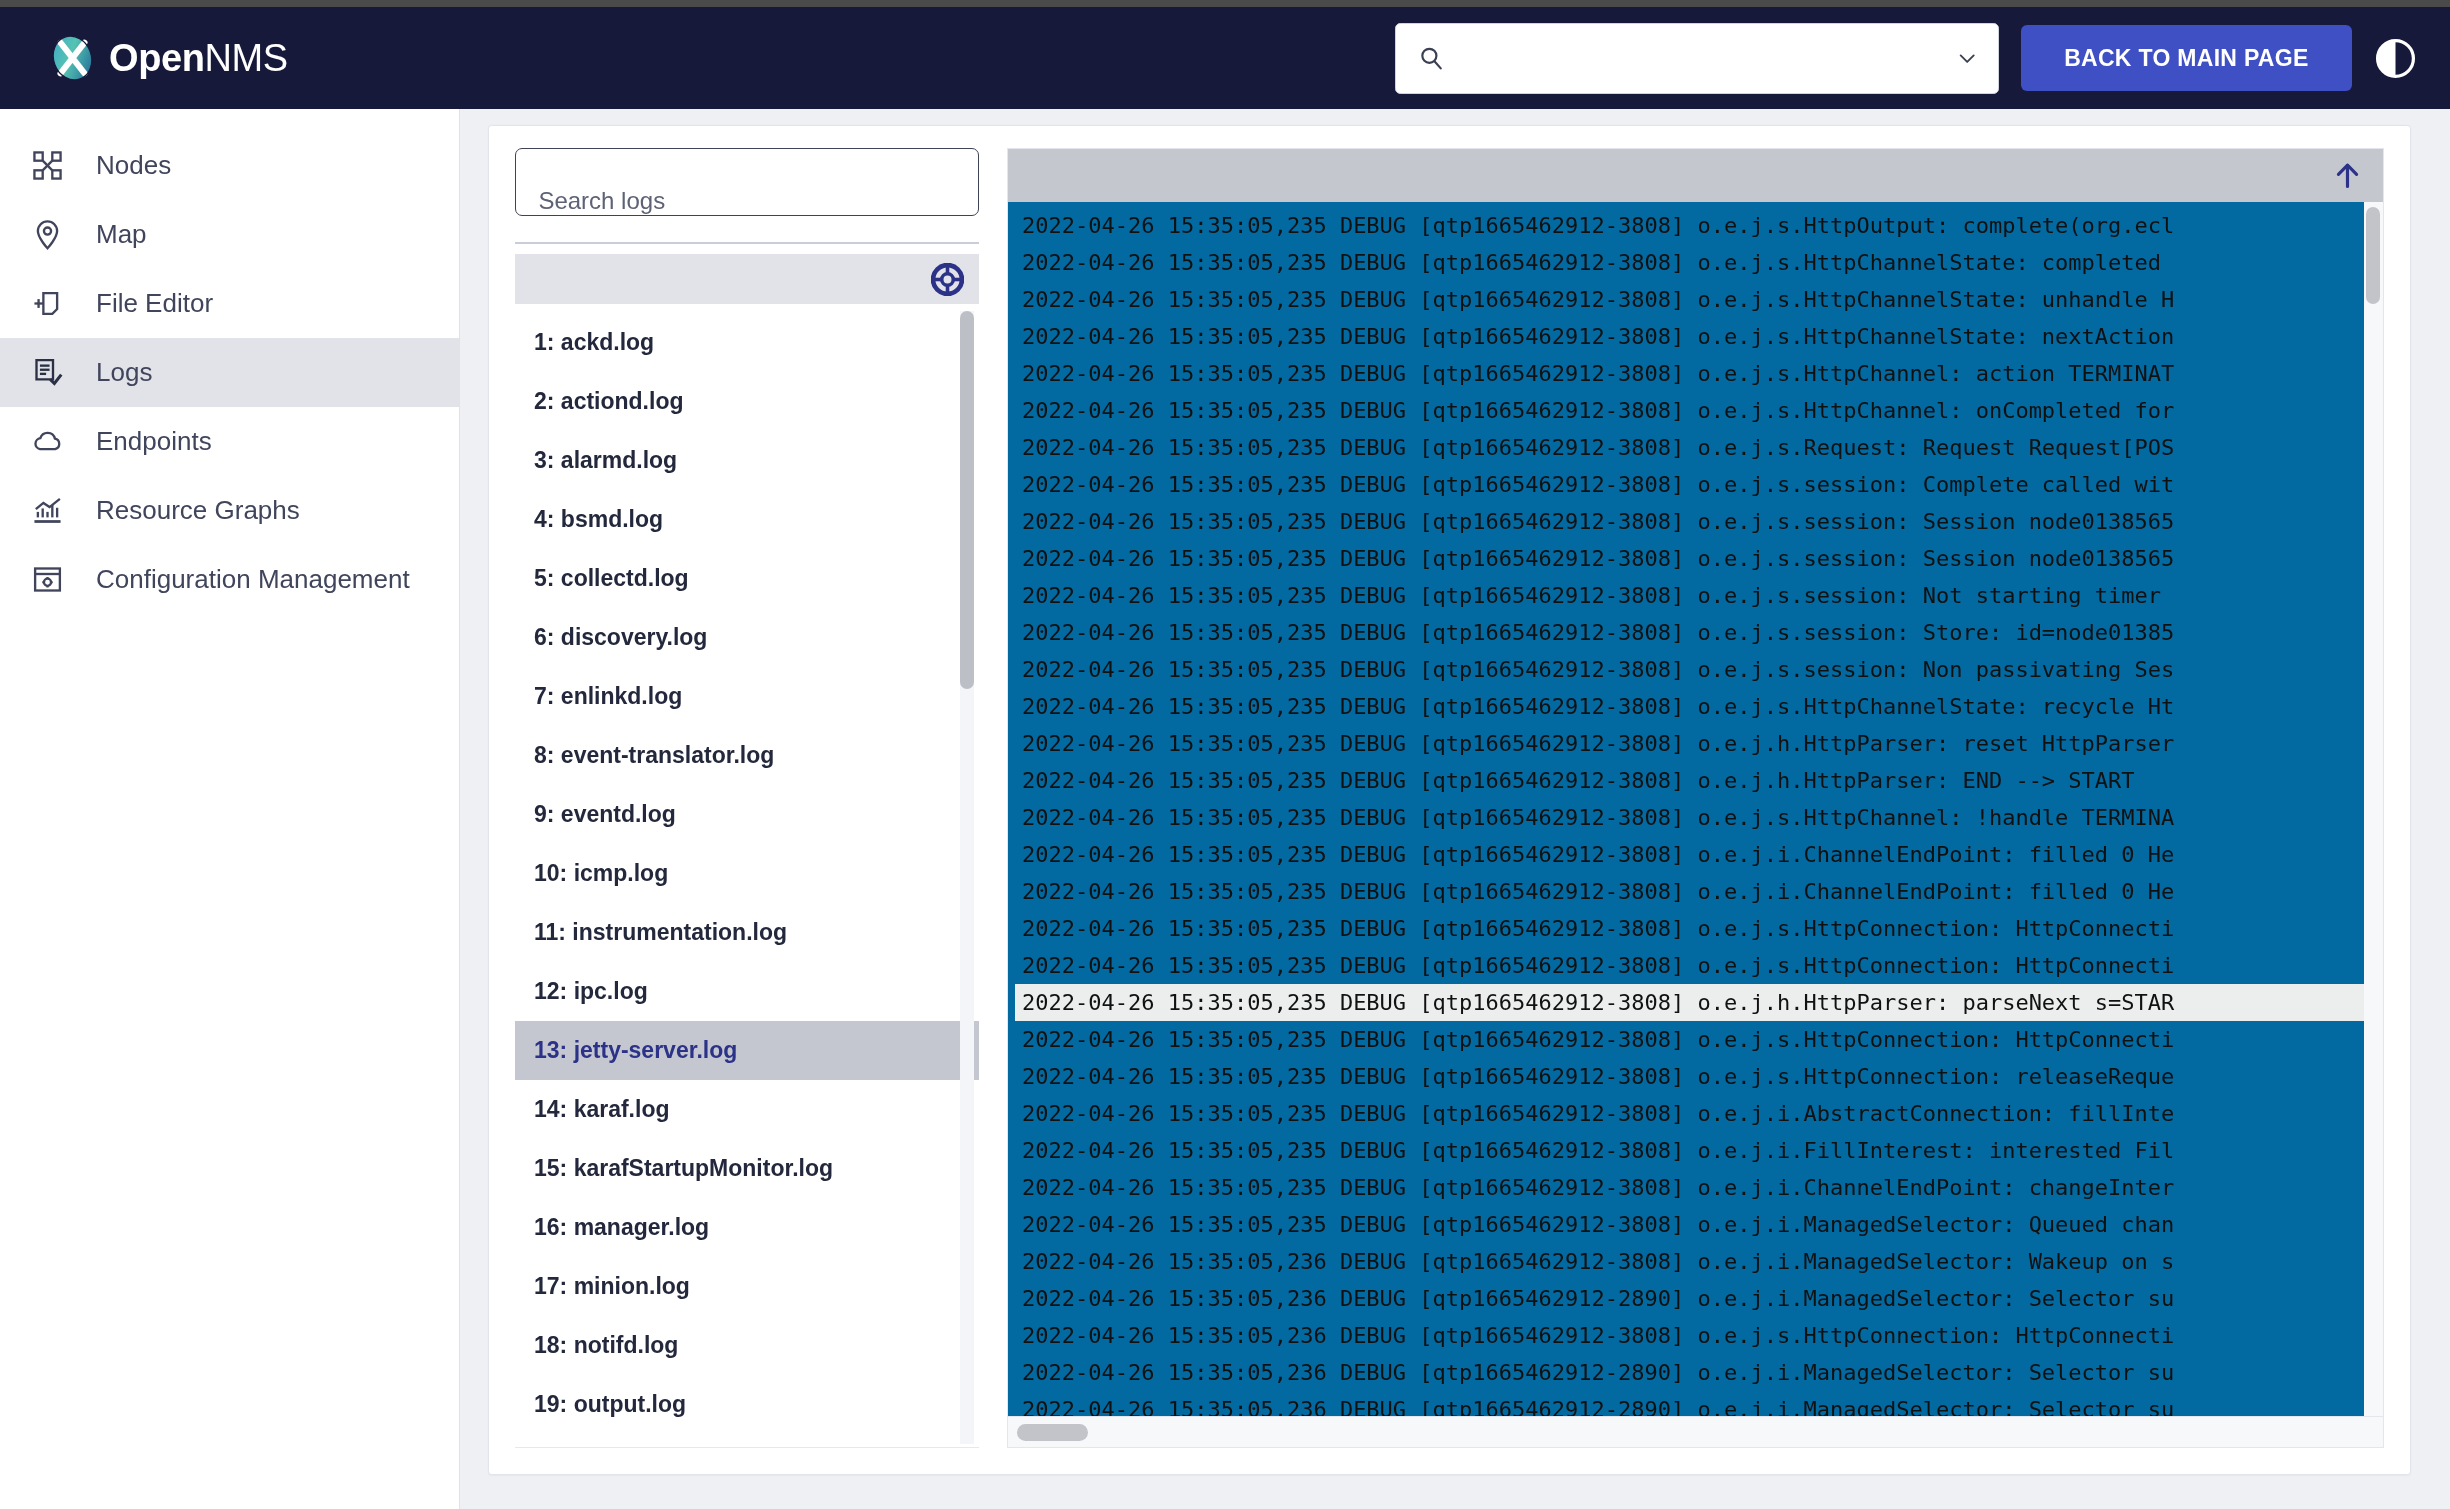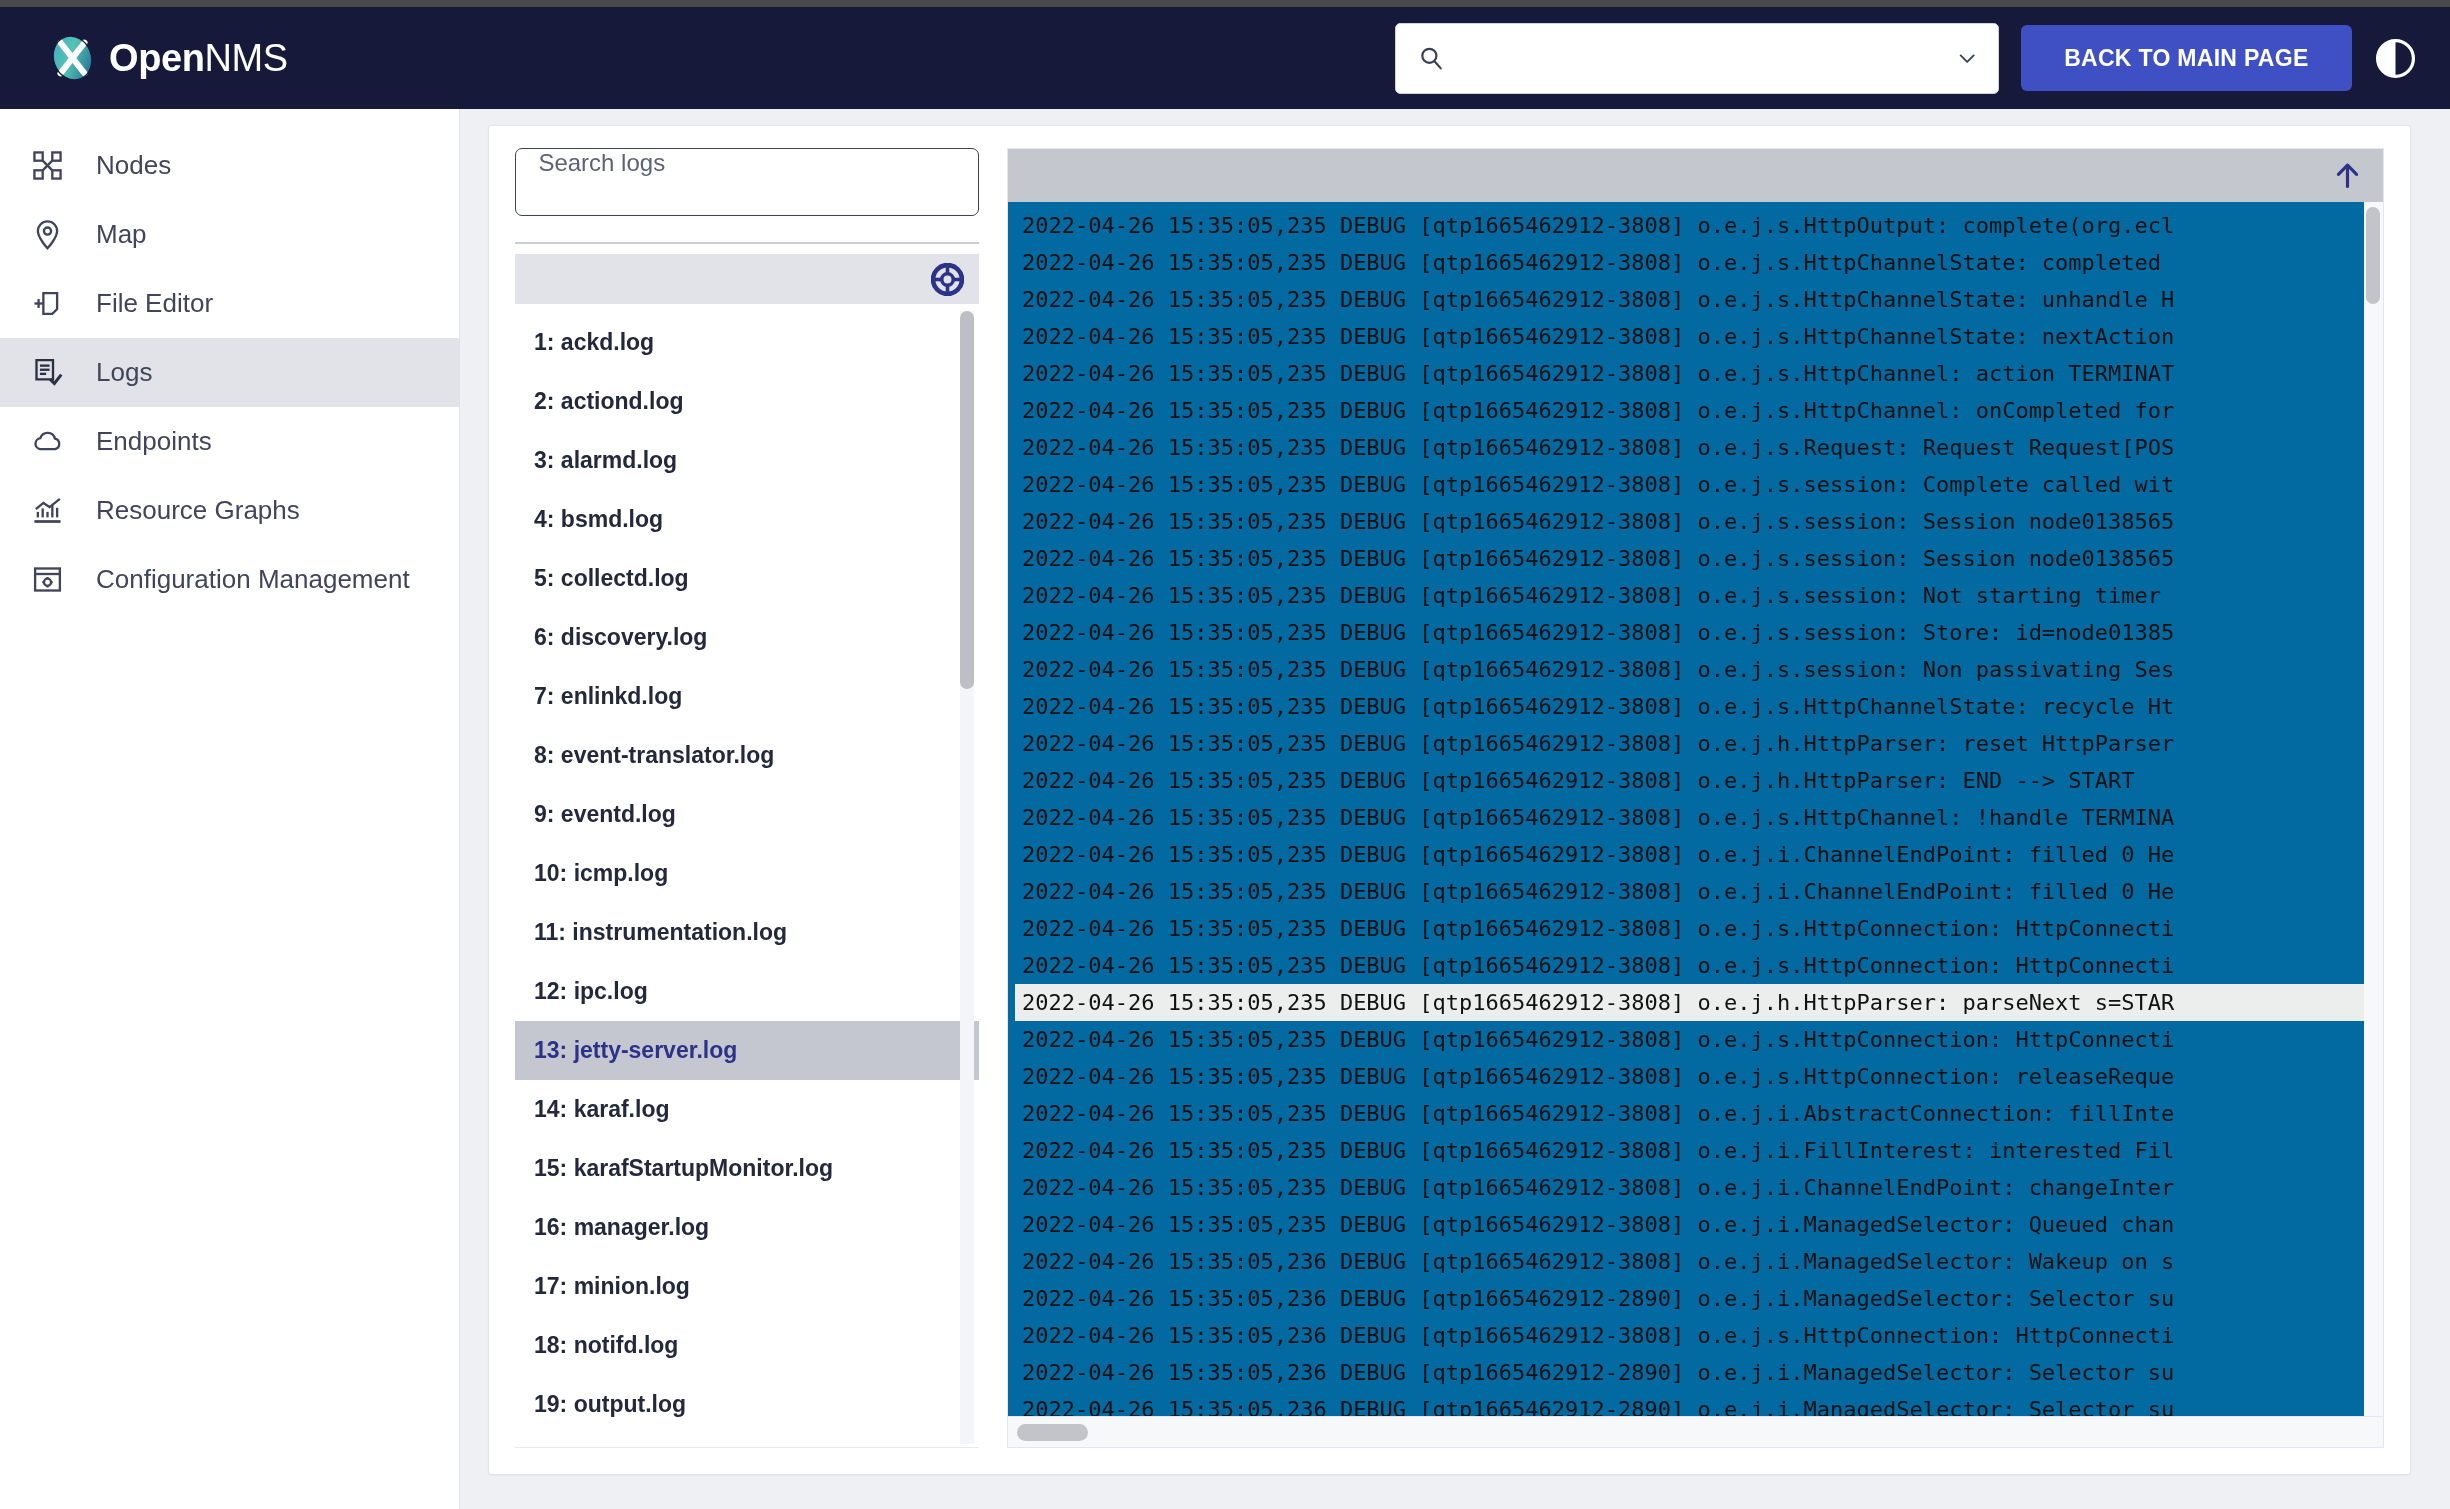--- a/index.html
+++ b/index.html
@@ -110,21 +110,21 @@
 
   
   .log-panel {
     width: 464px; flex: 0 0 464px;
     display: flex; flex-direction: column;
   }
   .log-search {
     height: 71px;
     border: 1.7px solid #3f4356;
     border-radius: 7px;
-    display: flex; align-items: flex-start;
+    display: flex; align-items: flex-end;
     padding: 0 22.4px;
     margin-bottom: 26px;
   }
   .log-search input {
     border: none; outline: none; width: 100%;
     font-size: 24px; color: #2b2f42;
     font-family: "Liberation Sans", sans-serif;
     background: transparent;
   }
   .log-search input::placeholder { color: #5d6275; }

